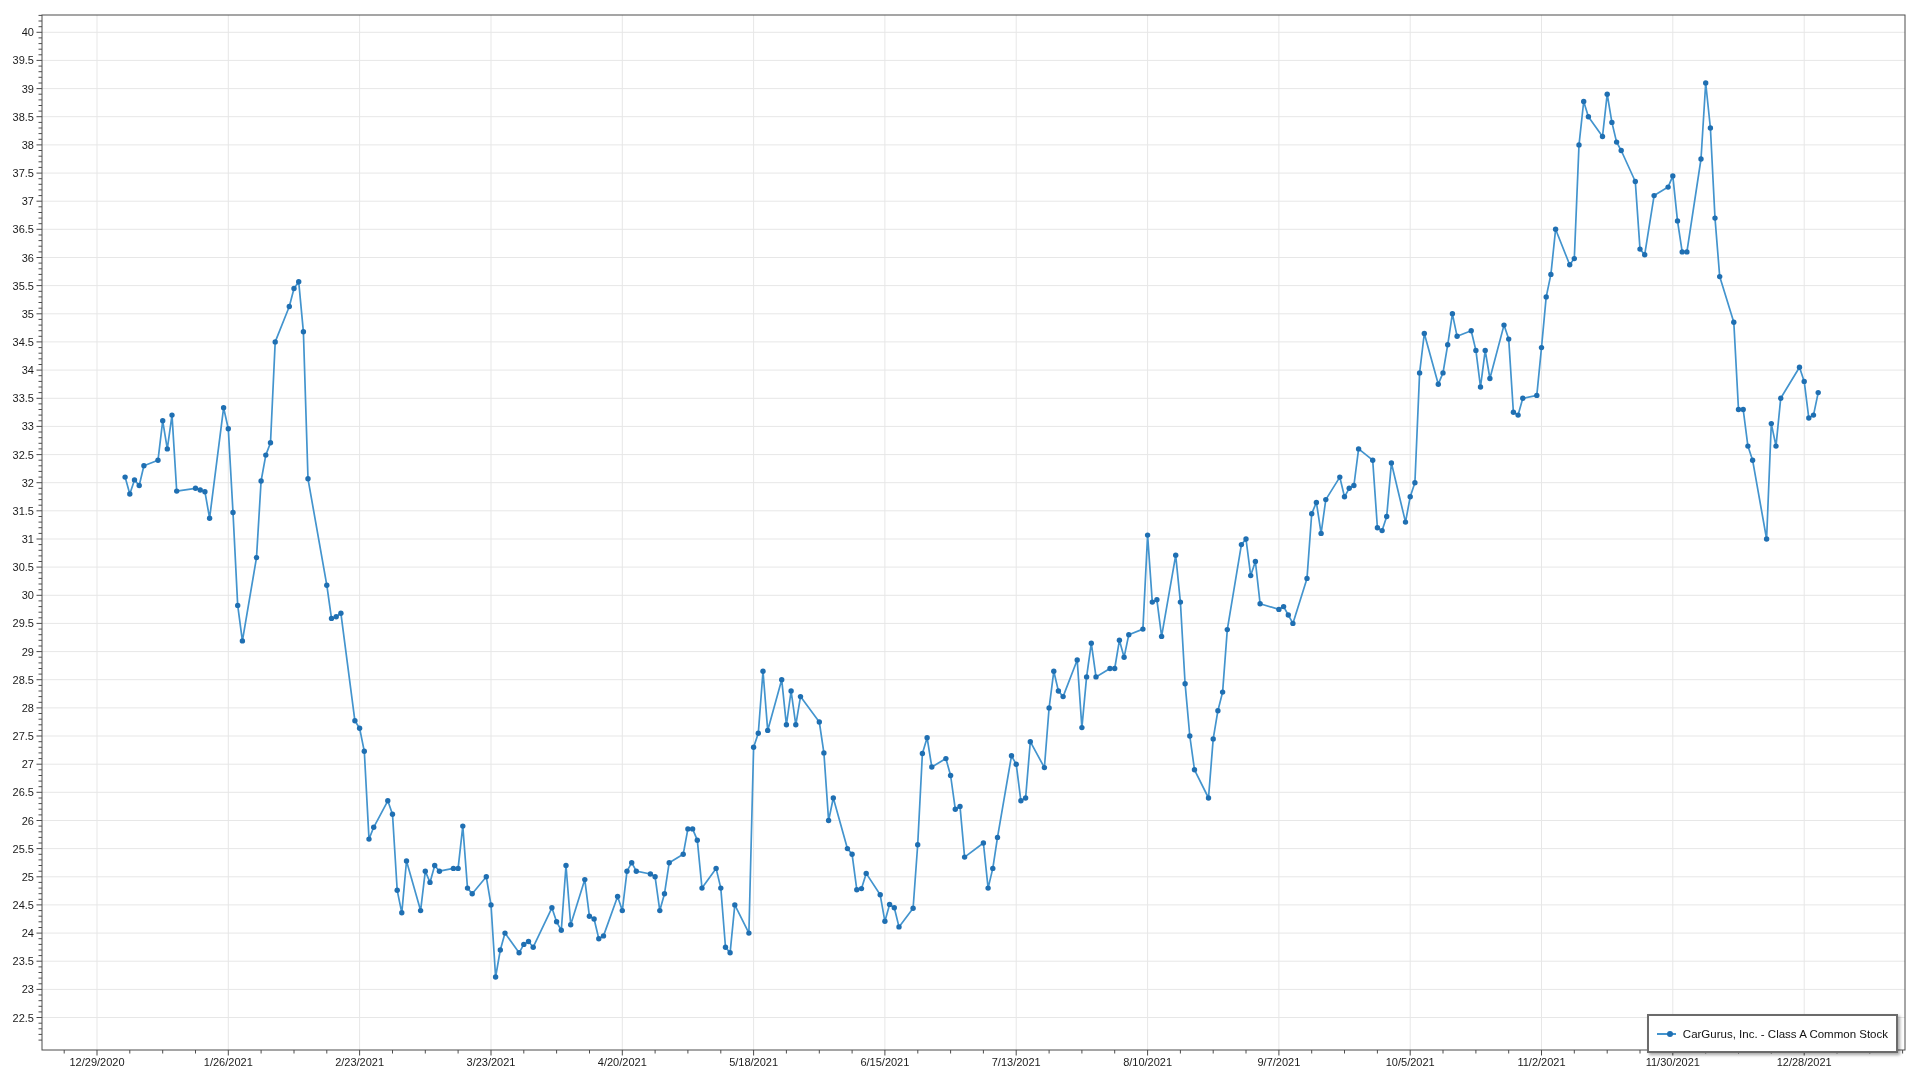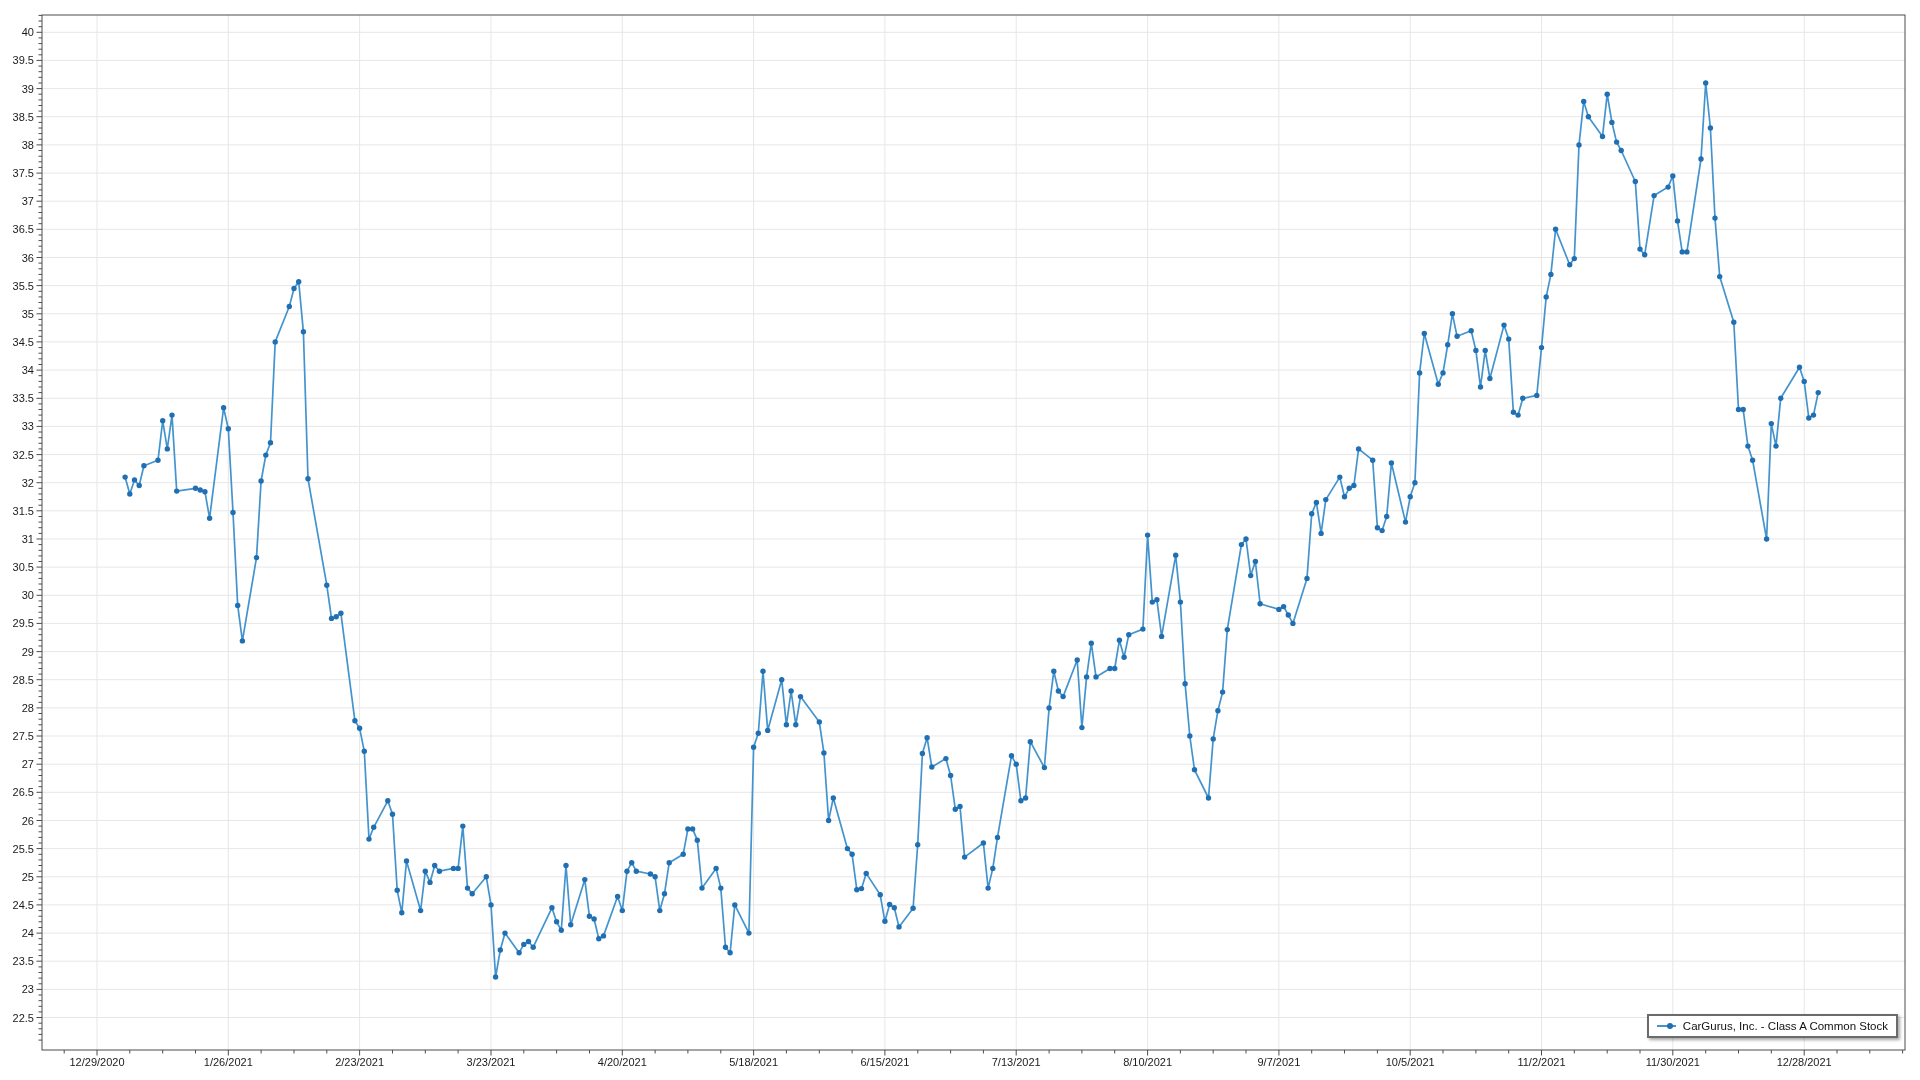--- a/index.html
+++ b/index.html
@@ -1,19 +1,19 @@
 <!DOCTYPE html>
 <html><head>
 <meta charset="utf-8">
 <style>
   html,body{margin:0;padding:0;background:#fff;width:1920px;height:1080px;overflow:hidden;
     font-family:"Liberation Sans",sans-serif;}
   #chart-window{position:relative;width:1920px;height:1080px;background:#fff;}
   #plot{position:absolute;left:0;top:0;}
-  #legend-box{position:absolute;left:1647px;top:1014px;width:251px;height:24px;
+  #legend-box{position:absolute;left:1647px;top:1014px;width:251px;height:39px;
     background:#fff;border:2px solid #6b6b6b;box-shadow:2px 2px 3px rgba(0,0,0,.35);
     display:flex;align-items:center;box-sizing:border-box;padding:0 8px;}
   #legend-box .lg-label{font-size:11.5px;color:#111;white-space:nowrap;margin-left:7px;}
   text{font-family:"Liberation Sans",sans-serif;}
 </style>
 </head>
 <body>
 
 <div id="chart-window">
   <svg id="plot" width="1920" height="1080">

